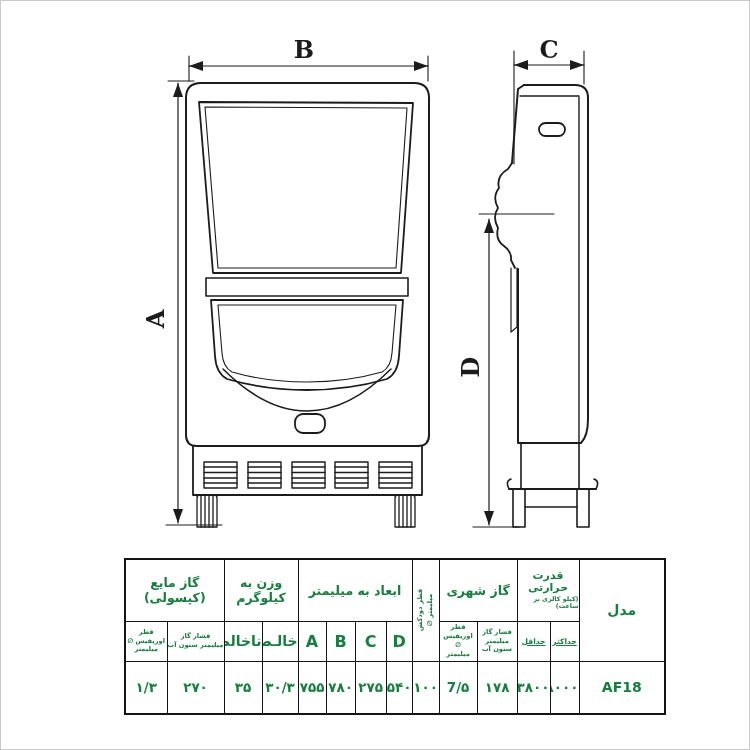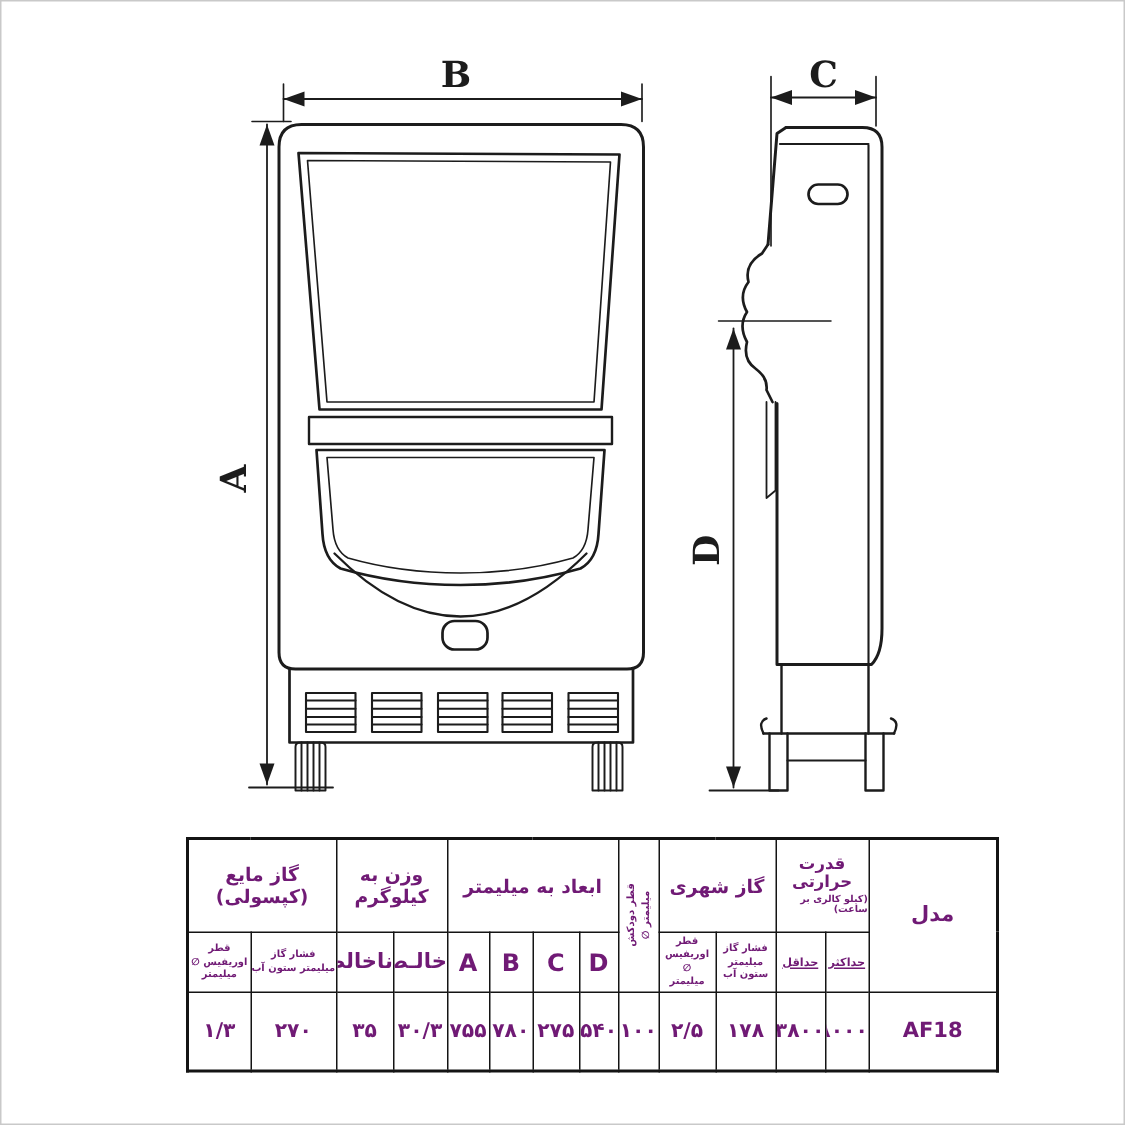--- a/index.html
+++ b/index.html
@@ -18,21 +18,21 @@
     fill:currentColor;stroke:none;
   }
   
   .spec-table{
     position:absolute;left:123px;top:557px;width:540px;
     border-collapse:collapse;table-layout:fixed;background:#fff;
     border:2.5px solid #141414;
   }
   .spec-table td{
     border:1.5px solid #141414;text-align:center;vertical-align:middle;
-    padding:0;font-weight:bold;color:#701a75;overflow:hidden;
+    padding:0;font-weight:bold;color:#15803d;overflow:hidden;
     font-family:"DejaVu Sans",sans-serif;
   }
   .gh{font-size:12.5px;}          
   .gh-sm{font-size:11px;line-height:1.15;}
   .sub{font-size:6.6px;line-height:1.35;}
   .sub-md{font-size:14px;}
   .sub-mm{font-size:7.5px;text-decoration:underline;}
   .letter{font-family:"DejaVu Serif",serif;font-size:16px;}
   .val{font-size:13.5px;}
   .val-serif{font-family:"DejaVu Serif",serif;font-size:14px;}
@@ -229,21 +229,21 @@
     <tr style="height:53px">
       <td class="val red" dir="rtl">۱/۳</td>
       <td class="val red" dir="rtl">۲۷۰</td>
       <td class="val" dir="rtl">۳۵</td>
       <td class="val" dir="rtl">۳۰/۳</td>
       <td class="val" dir="rtl">۷۵۵</td>
       <td class="val" dir="rtl">۷۸۰</td>
       <td class="val" dir="rtl">۲۷۵</td>
       <td class="val" dir="rtl">۵۴۰</td>
       <td class="val" dir="rtl">۱۰۰</td>
-      <td class="val" dir="rtl">۲/۵</td>
+      <td class="val" dir="rtl">7/۵</td>
       <td class="val" dir="rtl">۱۷۸</td>
       <td class="val" dir="rtl">۳۸۰۰</td>
       <td class="val" dir="rtl">۸۰۰۰</td>
       <td class="val-serif">AF18</td>
     </tr>
   </tbody>
     </table>
 </div>
 
 </body></html>

